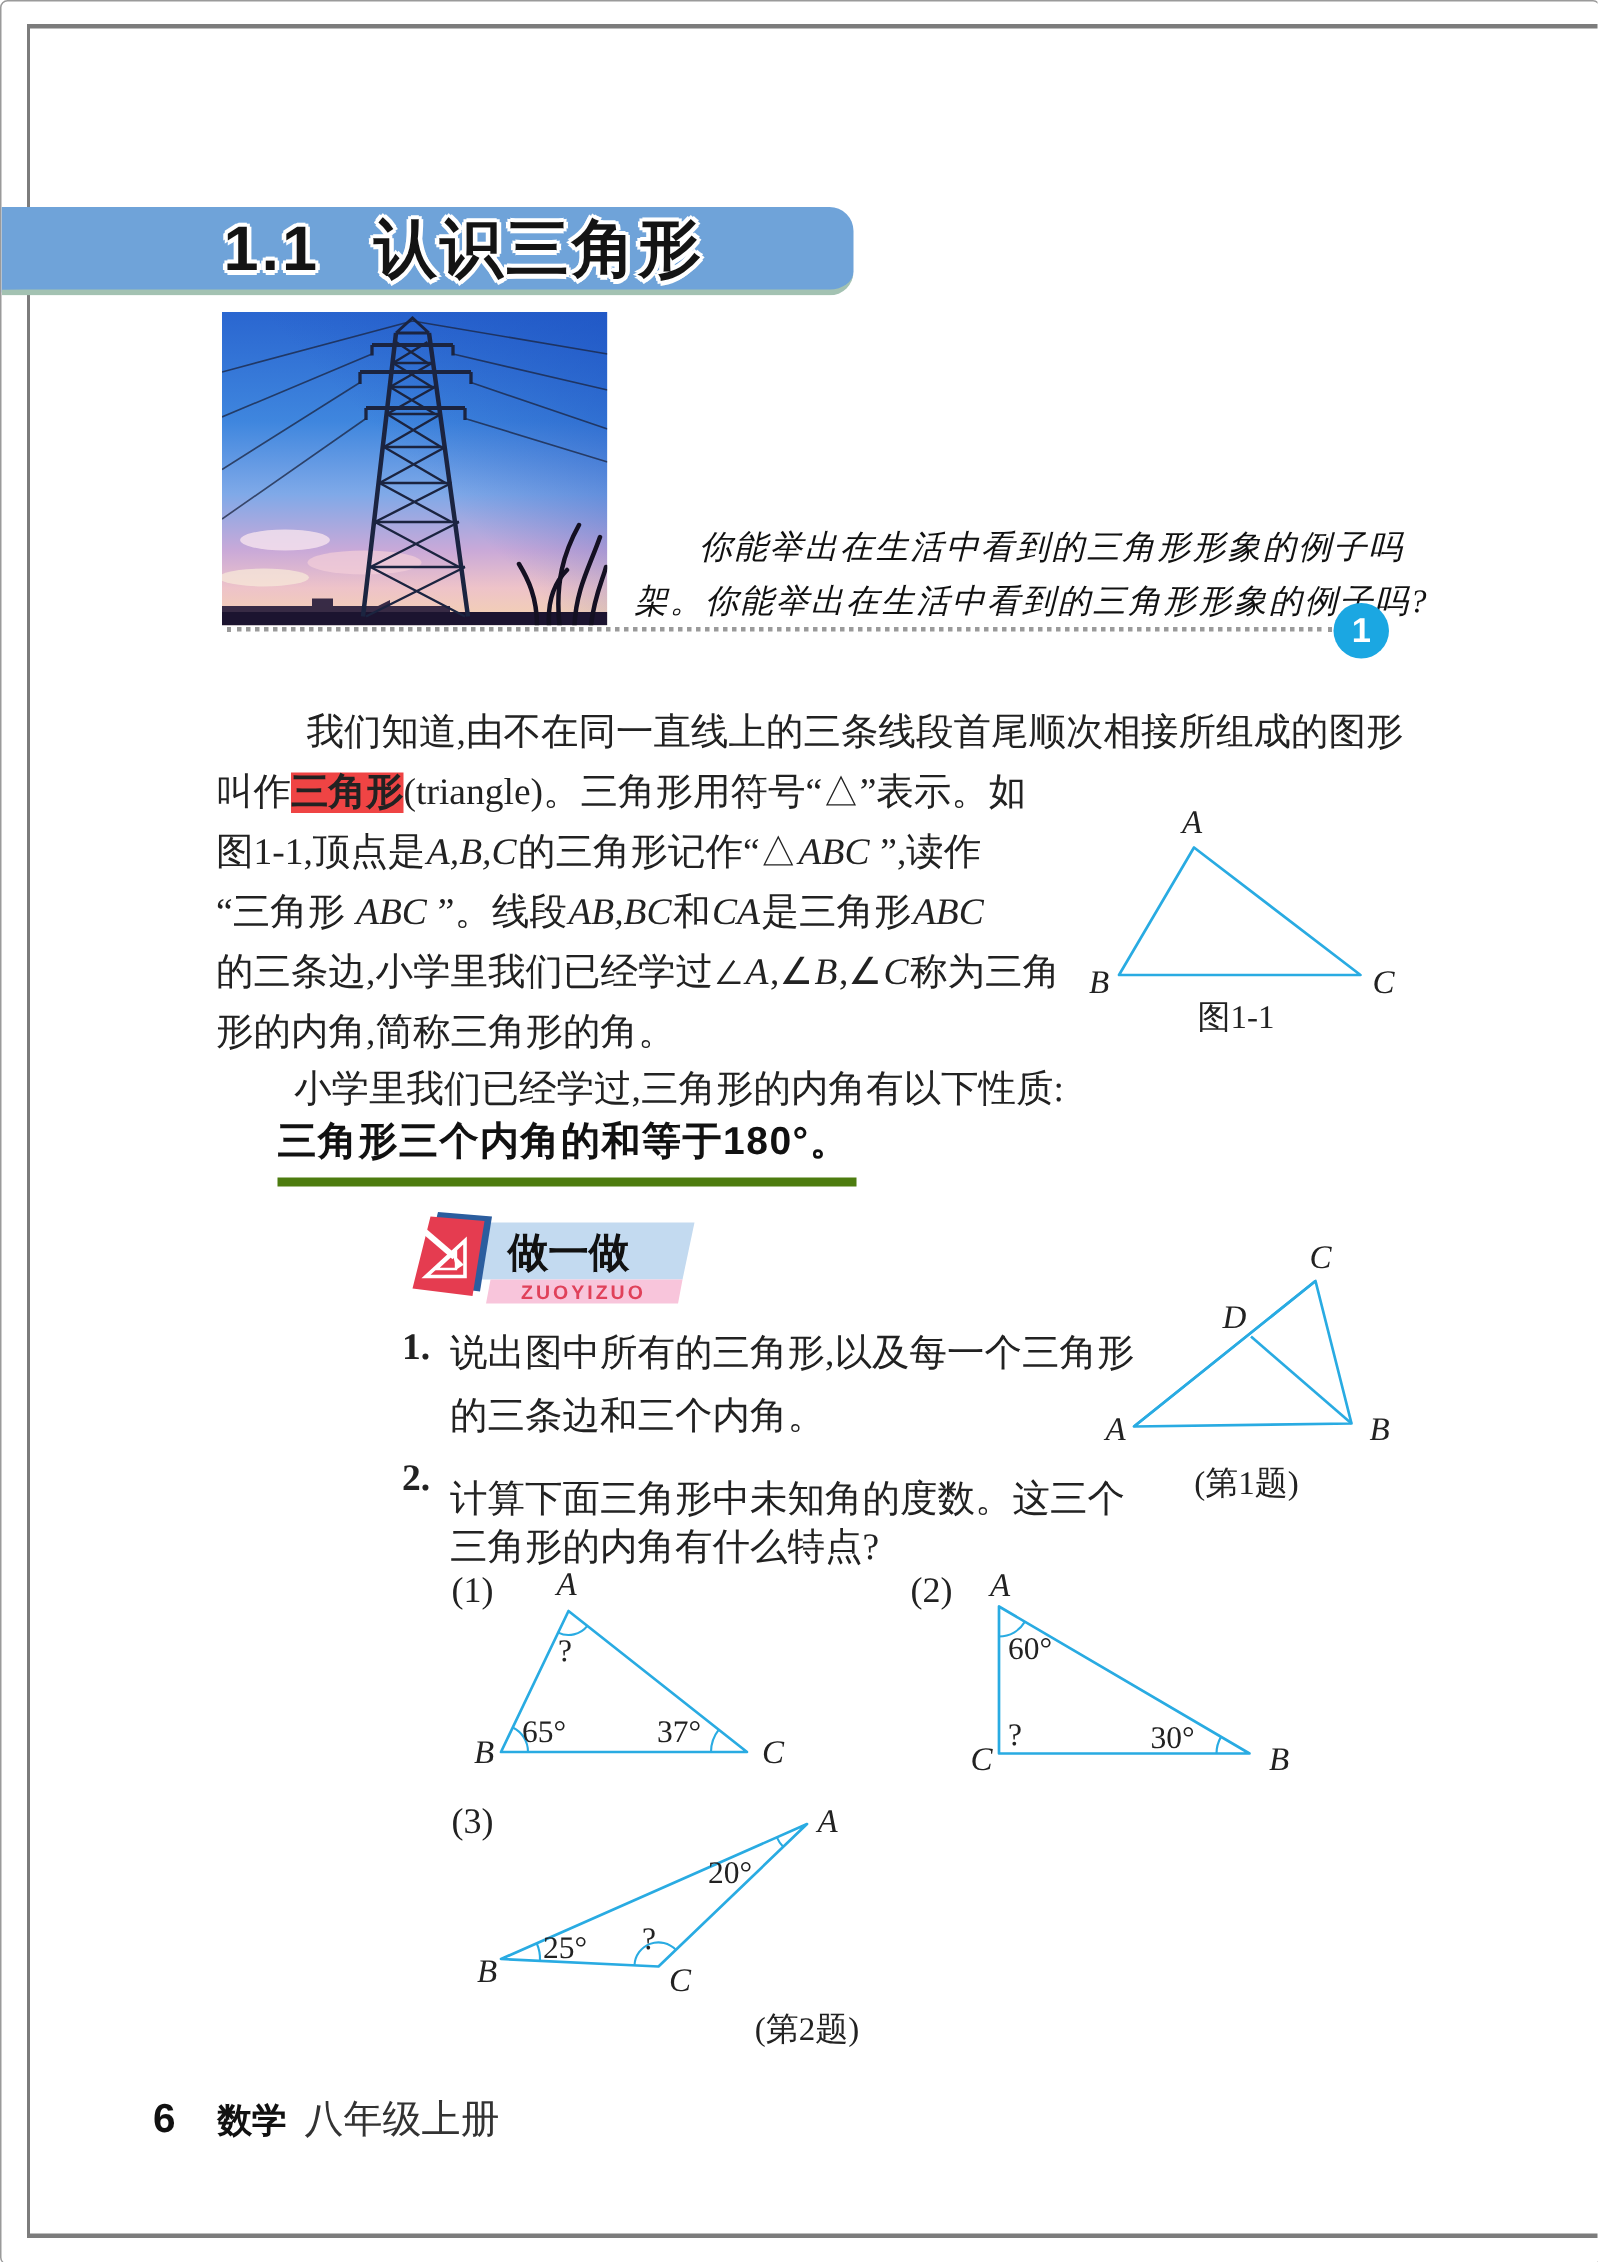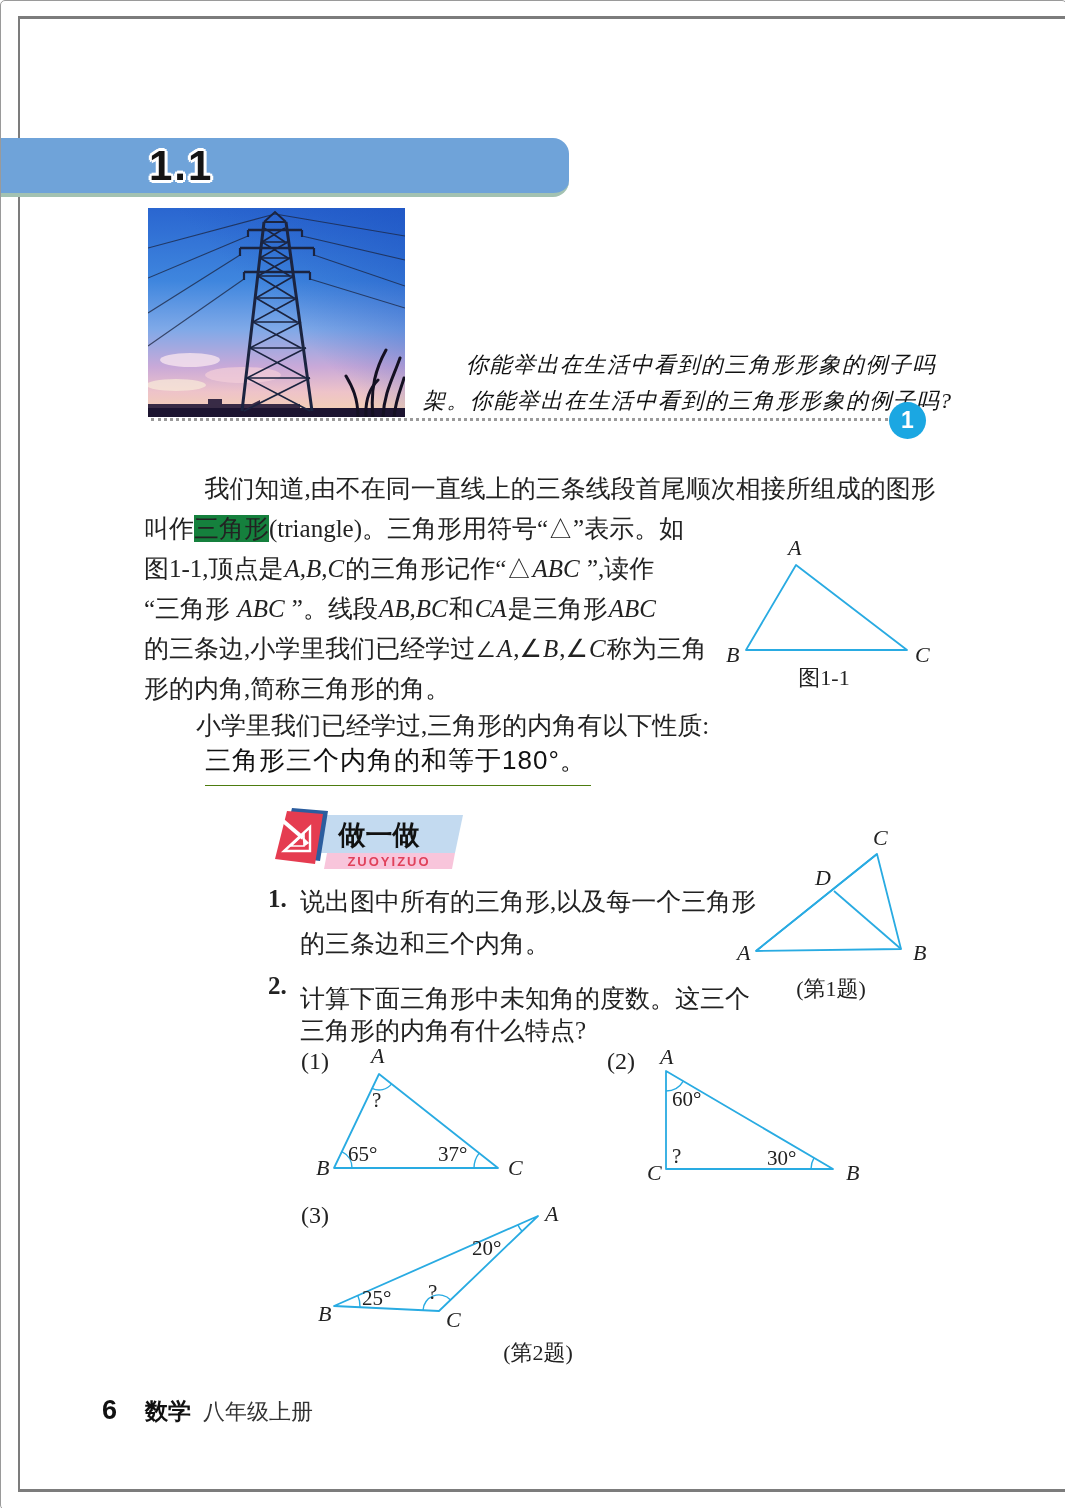--- a/index.html
+++ b/index.html
@@ -41,28 +41,28 @@
   #photo-number-badge{
     position:absolute;left:888px;top:401px;width:37px;height:37px;border-radius:50%;
     background:#1ba7e2;color:#fff;font-family:"Liberation Sans",sans-serif;
     font-weight:bold;font-size:23px;display:flex;align-items:center;justify-content:center;
   }
 
   
   #intro-paragraph{position:absolute;left:143px;top:468px;width:800px;font-size:25px;}
   .pline{height:40px;line-height:40px;white-space:nowrap;}
   .pline.indent{padding-left:52px;text-align:center;}
-  .hl{background:#15803d;font-weight:normal;}
+  .hl{background:#ef4444;font-weight:bold;}
   .var{font-style:italic;font-family:"Liberation Serif",serif;padding:0 1px;}
 
   #property-intro{position:absolute;left:195px;top:708px;font-size:25px;white-space:nowrap;}
   #property-statement{
-    position:absolute;left:204px;top:742px;font-family:"Liberation Sans",sans-serif;
-    font-weight:normal;font-size:26px;color:#111;white-space:nowrap;
-    padding:0 4px 7px 0;border-bottom:1px solid #4d7c0f;letter-spacing:1px;
+    position:absolute;left:184px;top:742px;font-family:"Liberation Sans",sans-serif;
+    font-weight:bold;font-size:26px;color:#111;white-space:nowrap;
+    padding:0 4px 7px 0;border-bottom:6px solid #4d7c0f;letter-spacing:1px;
   }
 
   
   #activity-header{position:absolute;left:266px;top:804px;width:205px;height:72px;}
 
   
   .prob-num{position:absolute;font-weight:bold;font-size:25px;font-family:"Liberation Serif",serif;}
   .prob-line{position:absolute;font-size:25px;white-space:nowrap;}
   #p1-num{left:267px;top:884px;}
   #p1-l1{left:299px;top:884px;}
@@ -90,33 +90,34 @@
   .tri-line{stroke:#29abe2;stroke-width:1.8;fill:none;stroke-linejoin:round;}
   .tri-arc{stroke:#29abe2;stroke-width:1.4;fill:none;}
   .vlabel{font-family:"Liberation Serif",serif;font-style:italic;font-size:22px;fill:#222;}
   .alabel{font-family:"Liberation Serif",serif;font-size:21px;fill:#222;}
 
   
   #page-footer{position:absolute;left:101px;top:1394px;display:flex;align-items:baseline;
     font-family:"Liberation Sans",sans-serif;color:#111;}
   #footer-page{font-weight:bold;font-size:27px;}
   #footer-subject{font-weight:bold;font-size:23px;margin-left:28px;}
-  #footer-volume{font-size:22px;margin-left:12px;color:#333;}
+  #footer-volume{font-size:26px;margin-left:12px;color:#333;}
 </style>
 </head>
 <body>
 
 <div id="page">
 
   <div id="frame-top" class="frame"></div>
   <div id="frame-bottom" class="frame"></div>
   <div id="frame-left" class="frame"></div>
 
   <div id="header-bar">
     <span class="num">1.1</span>
+    <span>认识三角形</span>
   </div>
 
   <div id="photo">
     <svg width="257" height="209" viewBox="0 0 257 209" preserveAspectRatio="none">
       <defs>
         <linearGradient id="sky" x1="0" y1="0" x2="0" y2="1">
           <stop offset="0%" stop-color="#2a66d0"></stop>
           <stop offset="35%" stop-color="#3f86de"></stop>
           <stop offset="58%" stop-color="#7fa9e8"></stop>
           <stop offset="76%" stop-color="#c9a9d8"></stop>

